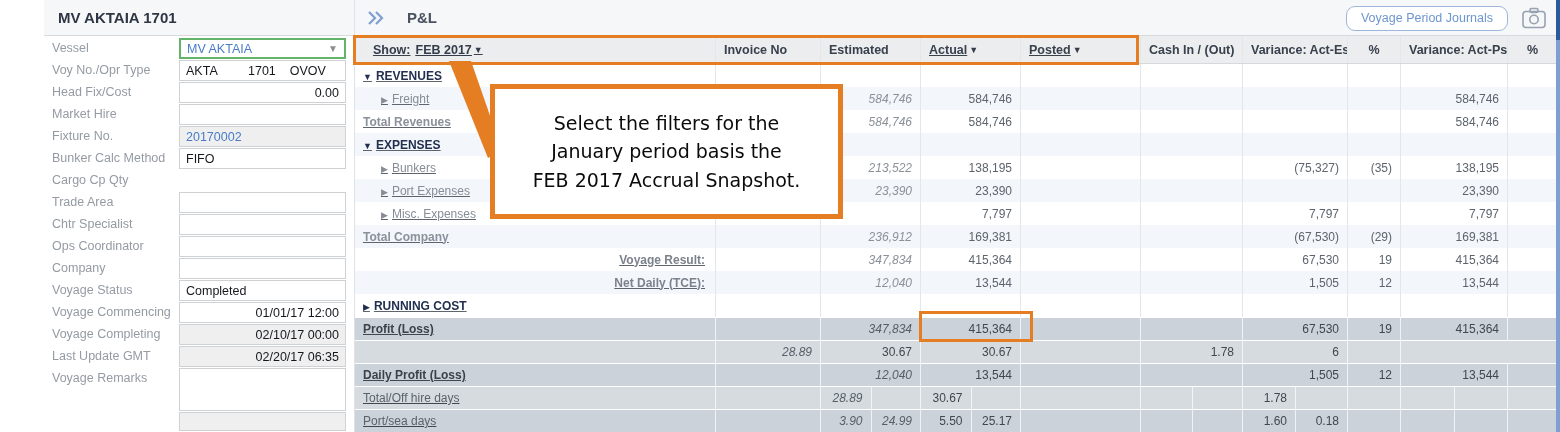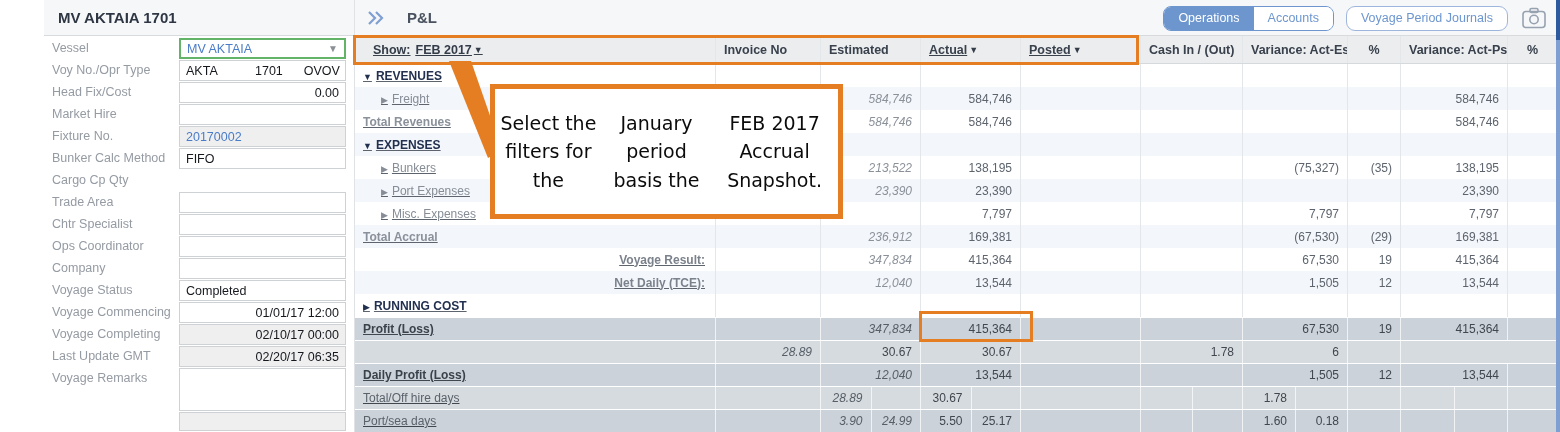--- a/index.html
+++ b/index.html
@@ -17,21 +17,21 @@
   .sb-label { position:absolute; left:8px; top:3px; font-size:12.5px; color:#959ba3; }
   .sb-box { position:absolute; left:135px; top:0; width:167px; height:21px;
             border:1px solid #cfd2d5; background:#fff; display:flex; align-items:center;
             font-size:12.5px; color:#15181d; padding:0 6px; }
   .sb-box.gray { background:#efeff0; }
   .sb-box.right { justify-content:flex-end; }
   .sb-box.link { color:#4a7cc7; }
   .sb-box.vessel { border:2px solid #63b368; color:#4a7cc7; justify-content:space-between; }
   .sb-box.tall2 { height:43px; align-items:flex-start; }
   .sb-caret { color:#8a9096; font-size:10px; }
-  .sb-triple { display:flex; width:100%; align-items:center;gap:7px; }
+  .sb-triple { display:flex; width:100%; align-items:center; }
   .sb-triple .t0 { flex:0 0 62px; }
   .sb-triple .t1 { flex:1; text-align:right; padding-right:14px; }
   .sb-stub { position:absolute; left:135px; width:167px; height:19px;
              border:1px solid #cfd2d5; background:#efeff0; }
 
   
   .main { position:absolute; left:310px; top:0; width:1202px; height:432px; border-left:1px solid #e0e3e6; background:#fff; }
   .topbar { height:36px; background:#f6f7f8; border-bottom:1px solid #d8dbde;
             display:flex; align-items:center; position:relative; }
   .chev { margin-left:10px; cursor:pointer; display:flex; }
@@ -83,21 +83,21 @@
   .tool.sel { height:40px; background:#2d5a9d; }
 
   
   .hl-header { position:absolute; left:309px; top:35px; width:786px; height:30px;
                border:3px solid #e57e23; pointer-events:none; z-index:5; }
   .hl-cell { position:absolute; left:875px; top:311px; width:114px; height:31px;
              border:3px solid #e57e23; pointer-events:none; z-index:4; }
   .tailsvg { position:absolute; left:0; top:0; z-index:5; pointer-events:none; }
   .callout { position:absolute; left:446px; top:84px; width:353px; height:135px;
              background:#fff; border:5px solid #e57e23; z-index:6;
-             display:flex; flex-direction:row; align-items:center; justify-content:center;
+             display:flex; flex-direction:column; align-items:center; justify-content:center;
              font-family:"DejaVu Sans", sans-serif; font-size:19px; color:#0b0b0b; line-height:1.5; text-align:center; }
 </style>
 </head>
 <body>
 
 <div class="app">
 
   <div class="sidebar">
     <div class="sb-header">MV AKTAIA 1701</div>
     <div class="sb-rows" id="sb-rows">
@@ -180,24 +180,20 @@
   <div class="main">
     <div class="topbar">
       <span class="chev">
         <svg width="22" height="20" viewBox="0 0 22 20">
             <polyline points="4,4 10,10 4,16" fill="none" stroke="#7f9fd3" stroke-width="2.2"></polyline>
             <polyline points="11,4 17,10 11,16" fill="none" stroke="#7f9fd3" stroke-width="2.2"></polyline>
           </svg>
       </span>
       <span class="pnl-title">P&amp;L</span>
       <div class="tb-right">
-        <div class="seg">
-          <button class="active">Operations</button>
-          <button>Accounts</button>
-        </div>
         <button class="pill">Voyage Period Journals</button>
         <span style="display:flex;cursor:pointer;">
           <svg width="28" height="26" viewBox="0 0 28 26">
               <rect x="3" y="6.5" width="22" height="16" rx="3" fill="none" stroke="#97a2b1" stroke-width="1.6"></rect>
               <rect x="10" y="3.5" width="8" height="4" rx="1.5" fill="none" stroke="#97a2b1" stroke-width="1.6"></rect>
               <circle cx="14" cy="14.5" r="4.2" fill="none" stroke="#97a2b1" stroke-width="1.6"></circle>
             </svg>
         </span>
       </div>
     </div>
@@ -353,21 +349,21 @@
               <span>7,797</span>
             </div>
             <div class="c"></div>
             <div class="c">
               <span>7,797</span>
             </div>
             <div class="c"></div>
           </div>
           <div class="prow brow stripe">
             <div class="c ">
-              <span class="lbl-total">Total Accrual</span>
+              <span class="lbl-total">Total Company</span>
             </div>
             <div class="c"></div>
             <div class="c">
               <span class="it">236,912</span>
             </div>
             <div class="c">
               <span>169,381</span>
             </div>
             <div class="c"></div>
             <div class="c"></div>

